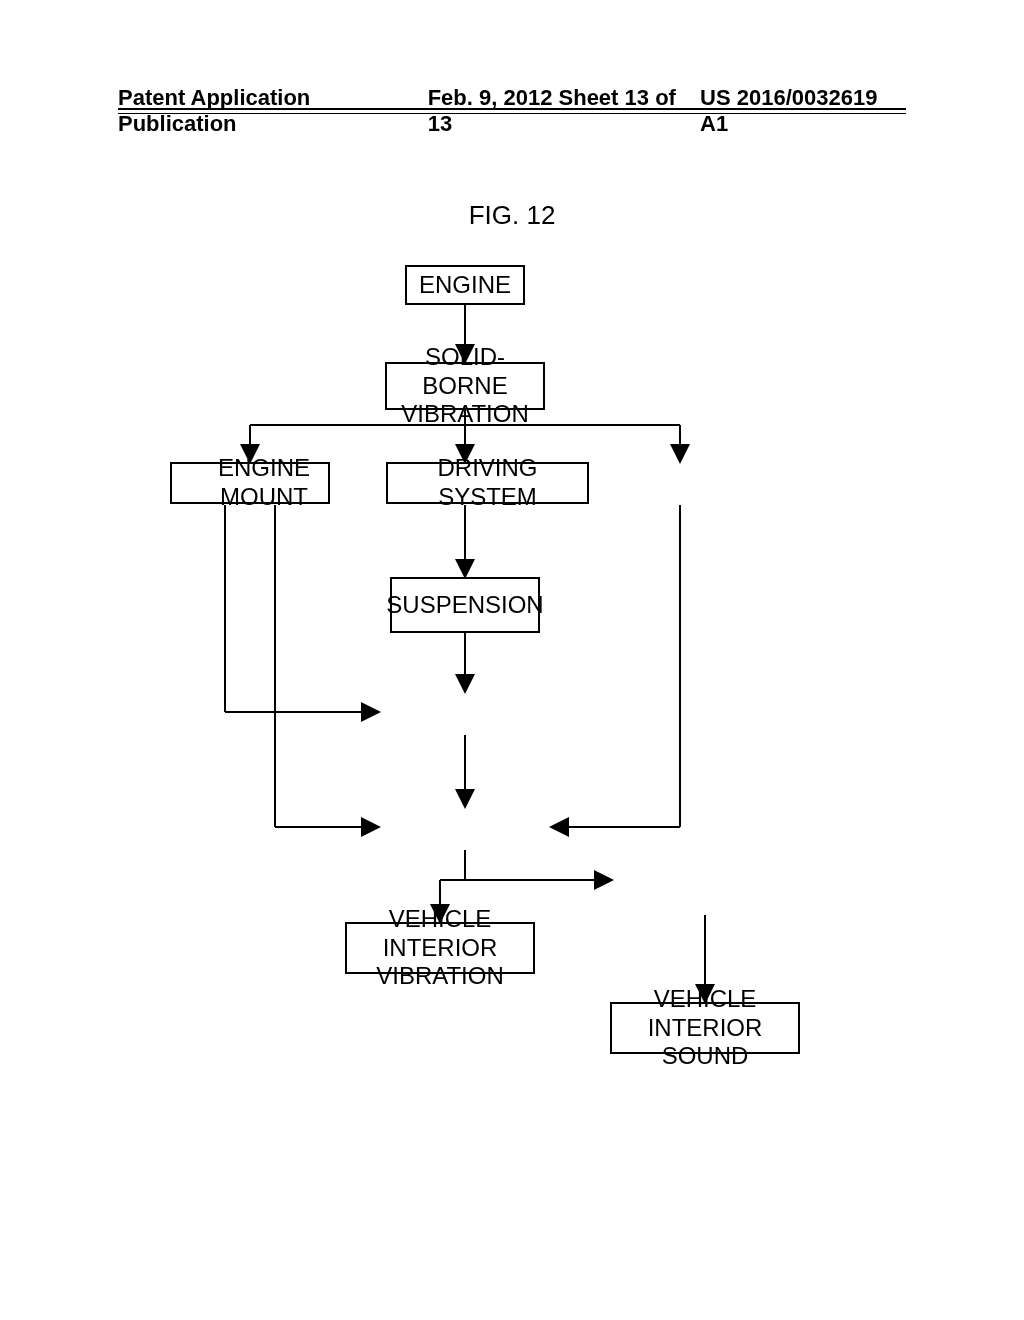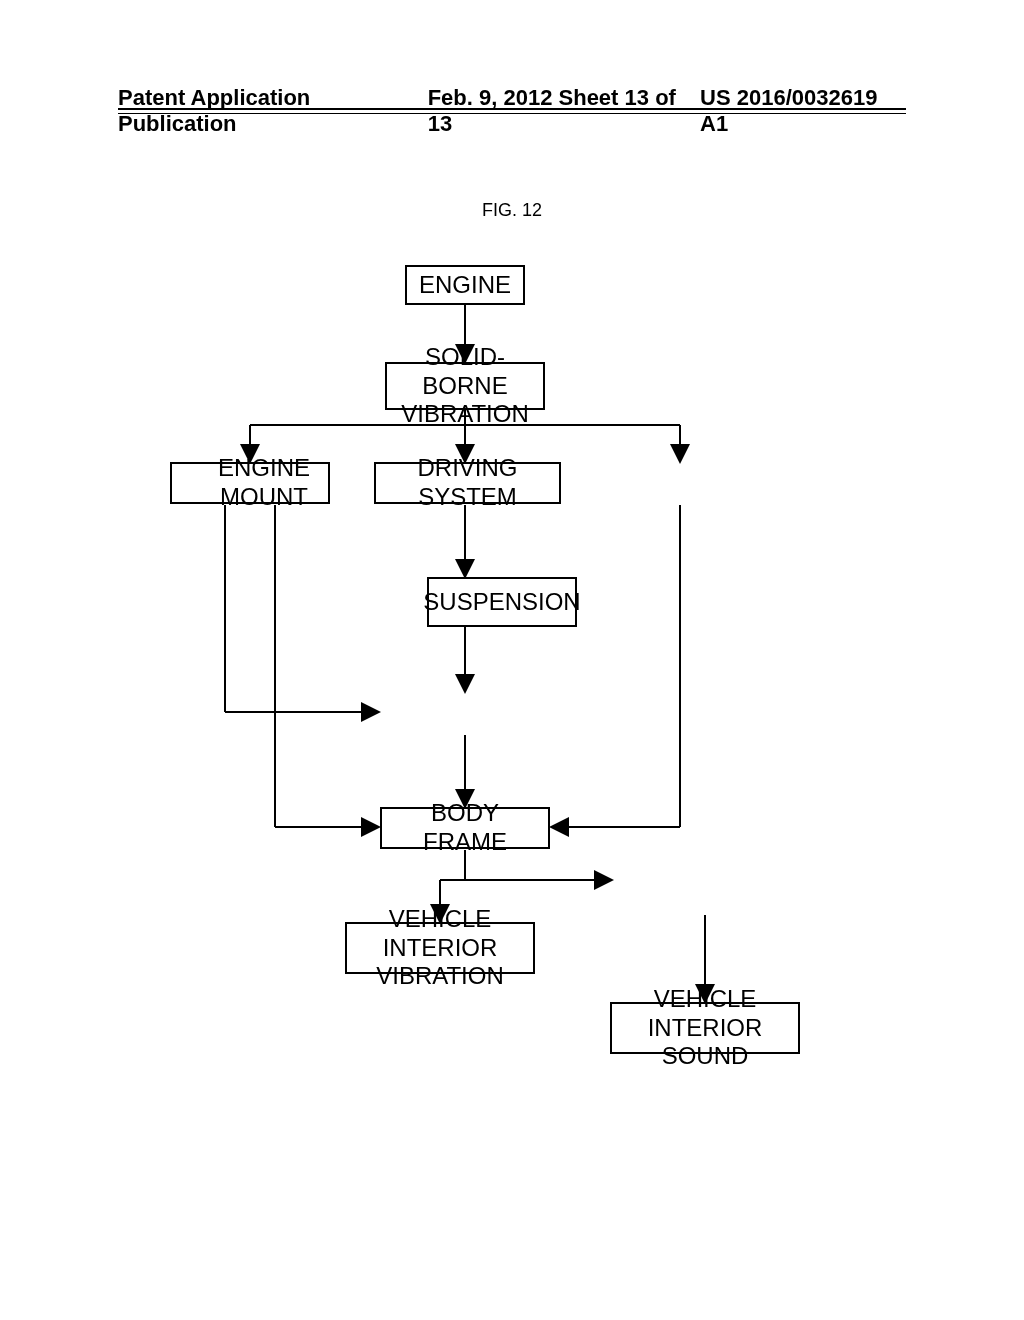--- a/index.html
+++ b/index.html
@@ -42,21 +42,21 @@
       right: 118px;
       border-top: 1px solid black;
     }
     
     .figure-title {
       position: absolute;
       top: 200px;
       left: 0;
       right: 0;
       text-align: center;
-      font-size: 18px;
+      font-size: 26px;
       font-family: Arial, sans-serif;
     }
     
     .diagram {
       position: absolute;
       top: 265px;
       left: 180px;
       width: 660px;
       height: 820px;
     }
@@ -156,33 +156,30 @@
 
   <div class="box" style="left:205px; top:97px; width:160px; height:48px;">
     <span style="white-space:pre-line;">SOLID-BORNE
 VIBRATION</span>
   </div>
 
   <div class="box" style="left:-10px; top:197px; width:160px; height:42px;padding-left:36px;">
     <span>ENGINE MOUNT</span>
   </div>
 
-  <div class="box" style="left:194px; top:197px; width:187px; height:42px;">
+  <div class="box" style="left:206px; top:197px; width:203px; height:42px;">
     <span>DRIVING SYSTEM</span>
   </div>
 
 
-  <div class="box" style="left:210px; top:312px; width:150px; height:50px;margin-left:37px;">
+  <div class="box" style="left:210px; top:312px; width:150px; height:56px;">
     <span>SUSPENSION</span>
   </div>
 
 
-  <div class="box" style="left:200px; top:542px; width:170px; height:42px;">
-    <span>BODY FRAME</span>
-  </div>
 
   <div class="box" style="left:165px; top:657px; width:190px; height:52px;">
     <span style="white-space:pre-line;">VEHICLE INTERIOR
 VIBRATION</span>
   </div>
 
 
   <div class="box" style="left:430px; top:737px; width:190px; height:52px;">
     <span style="white-space:pre-line;">VEHICLE INTERIOR
 SOUND</span>

